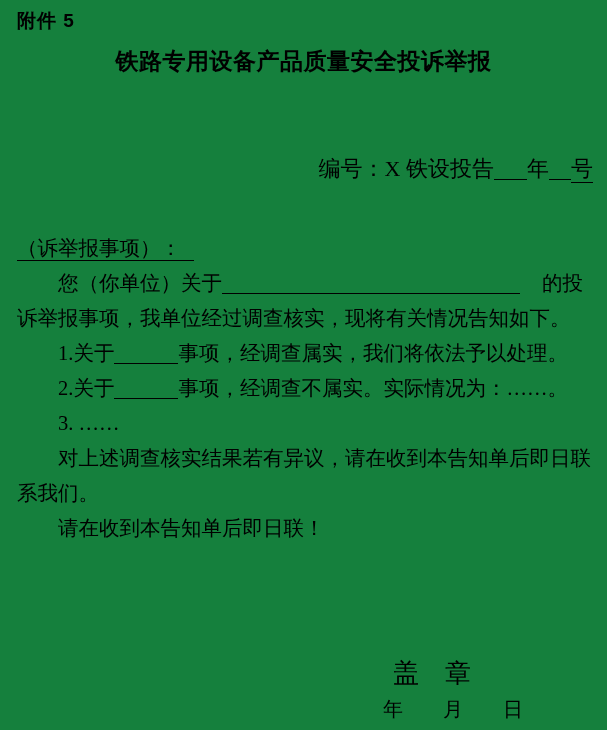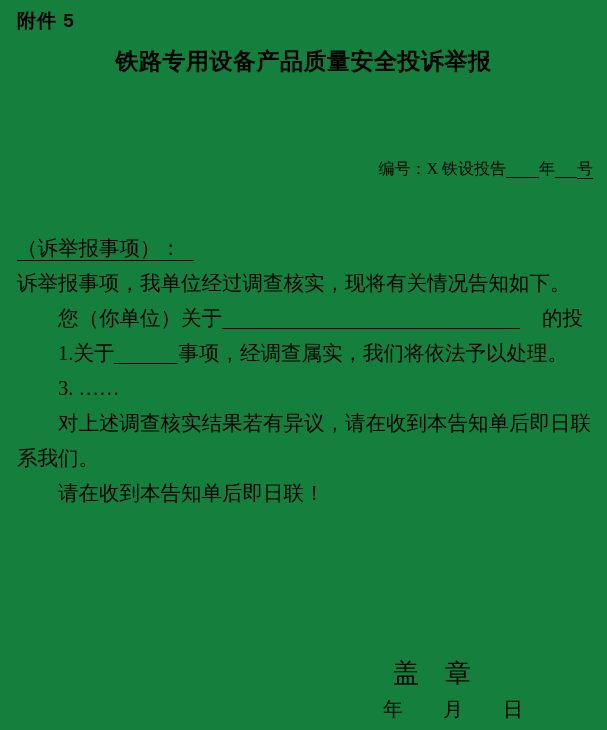--- a/index.html
+++ b/index.html
@@ -16,21 +16,21 @@
     font-weight:bold;font-size:19px;letter-spacing:1px;
   }
   .title{
     position:absolute;top:42px;left:0;right:0;
     text-align:center;
     font-family:"Liberation Sans","DejaVu Sans",sans-serif;
     font-weight:bold;font-size:23px;line-height:39px;letter-spacing:0.5px;
   }
   .ref-line{
     position:absolute;top:155px;right:14px;
-    font-size:16px;line-height:28px;white-space:nowrap;
+    font-size:22px;line-height:28px;white-space:nowrap;
   }
 
   .body-block{
     position:absolute;top:231px;left:17px;width:573px;
     font-size:20.5px;line-height:35px;
   }
   .line{white-space:nowrap;height:35px;}
   .ind{padding-left:41px;}
 
   
@@ -72,32 +72,35 @@
   <div class="ref-line">
     <span>编号：X 铁设投告</span><span class="blank w-year"></span><span>年</span><span class="blank w-num"></span><span class="ul">号</span>
   </div>
 
   <div class="body-block">
 
     <div class="line">
       <span class="salutation-wrap"><span class="ul salutation">（诉举报事项）：</span></span>
     </div>
 
+    <div class="line ind">
+      <span>您（你单位）关于</span><span class="blank w-topic"></span><span>的投</span>
+    </div>
+
     <div class="line">
       <span>诉举报事项，我单位经过调查核实，现将有关情况告知如下。</span>
-    </div>
-
-    <div class="line ind">
-      <span>您（你单位）关于</span><span class="blank w-topic"></span><span>的投</span>
     </div>
 
     <div class="line ind">
       <span>1.关于</span><span class="blank w-item"></span><span>事项，经调查属实，我们将依法予以处理。</span>
     </div>
 
+    <div class="line ind">
+      <span>2.关于</span><span class="blank w-item"></span><span>事项，经调查不属实。实际情况为：……。</span>
+    </div>
 
     <div class="line ind">
       <span>3. ……</span>
     </div>
 
     <div class="line ind">
       <span>对上述调查核实结果若有异议，请在收到本告知单后即日联</span>
     </div>
 
     <div class="line">

